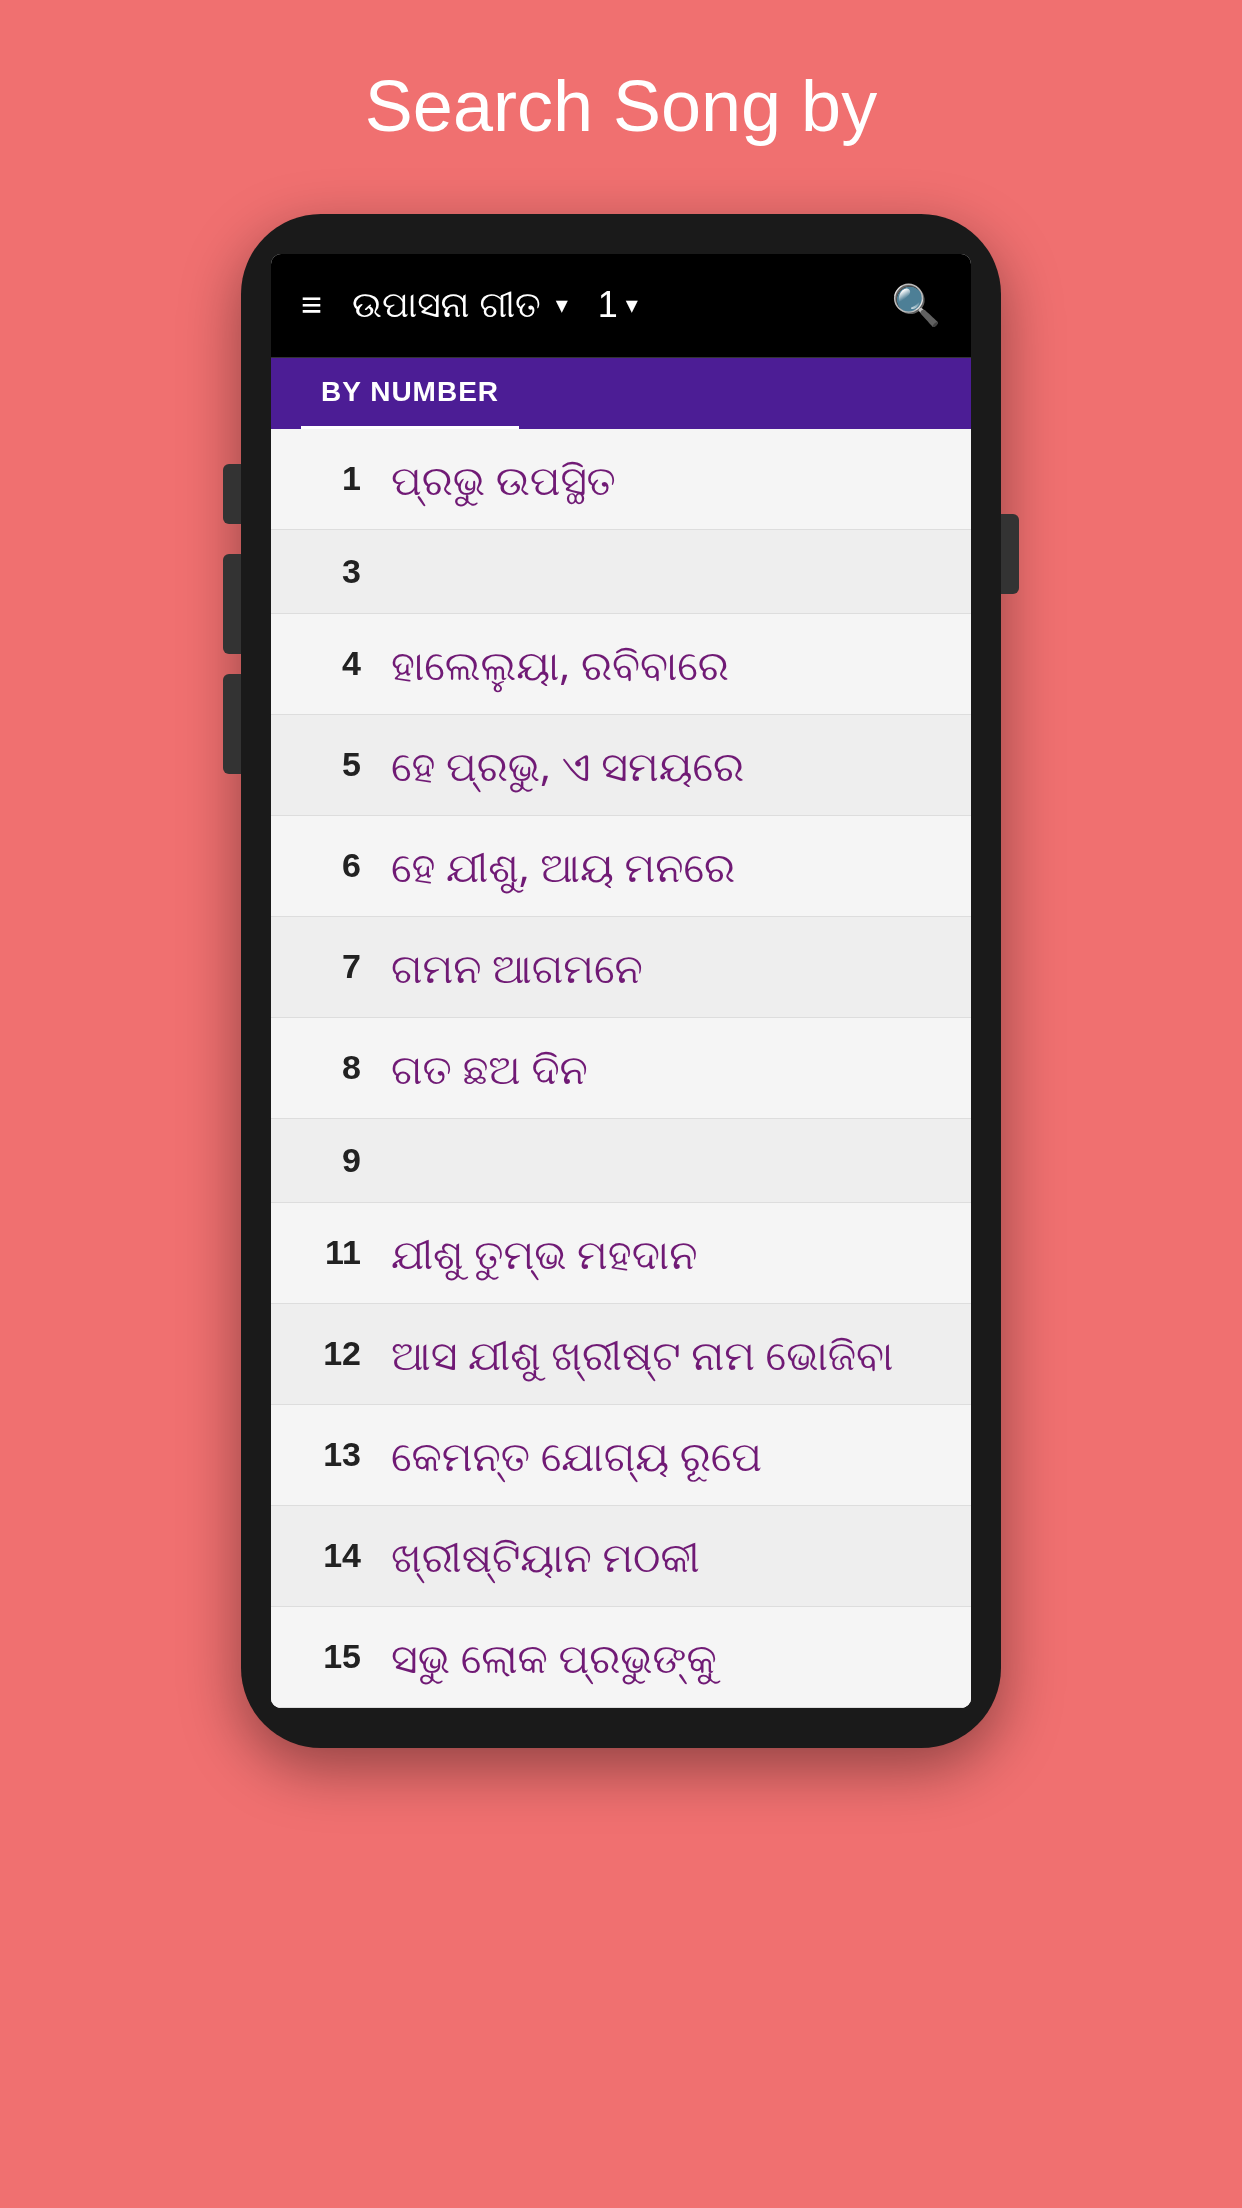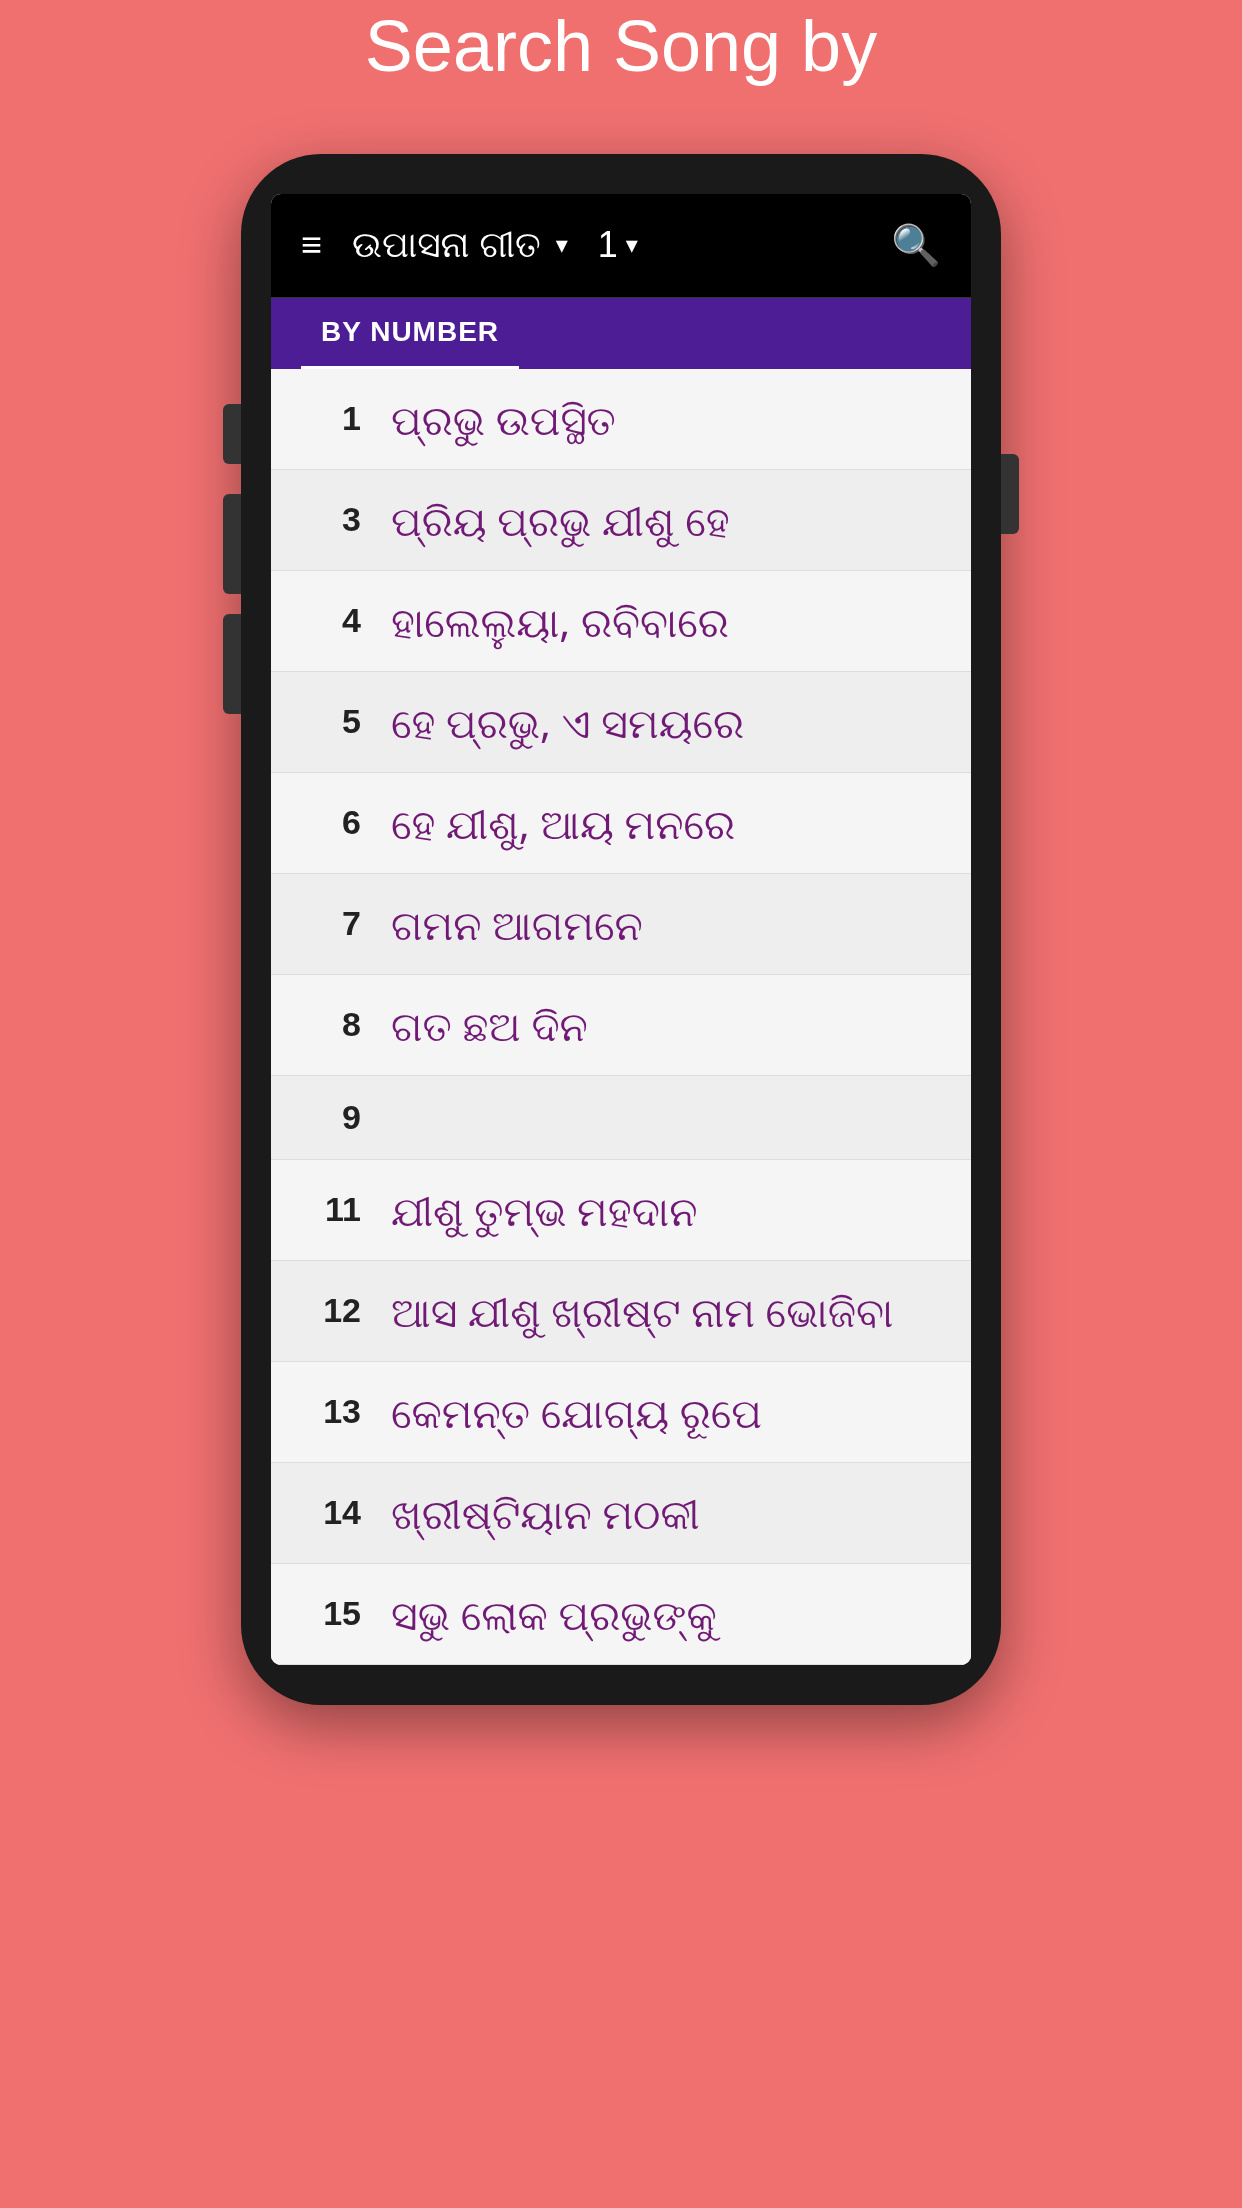--- a/index.html
+++ b/index.html
@@ -17,20 +17,21 @@
       align-items: center;
       font-family: 'Arial', sans-serif;
       overflow: hidden;
     }
 
     .header-text {
       color: white;
       font-size: 72px;
       font-weight: 300;
       text-align: center;
+      margin-top: 60px;
       margin-bottom: 60px;
       line-height: 1.3;
     }
 
     .phone-wrapper {
       width: 760px;
       background-color: #1a1a1a;
       border-radius: 80px;
       padding: 40px 30px;
       box-shadow: 0 20px 60px rgba(0,0,0,0.4);
@@ -218,21 +219,20 @@
       <div class="tab-item active">BY NUMBER</div>
     </div>
 
     <div class="song-list" id="song-list">
     <div class="song-item">
           <span class="song-number">1</span>
           <span class="song-title">ପ୍ରଭୁ ଉପସ୍ଥିତ</span>
         </div>
         <div class="song-item">
           <span class="song-number">3</span>
-          <span class="song-title">ପ୍ରିୟ ପ୍ରଭୁ ଯୀଶୁ ହେ</span>
         </div>
         <div class="song-item">
           <span class="song-number">4</span>
           <span class="song-title">ହାଲେଲୁୟା, ରବିବାରେ</span>
         </div>
         <div class="song-item">
           <span class="song-number">5</span>
           <span class="song-title">ହେ ପ୍ରଭୁ, ଏ ସମୟରେ</span>
         </div>
         <div class="song-item">

